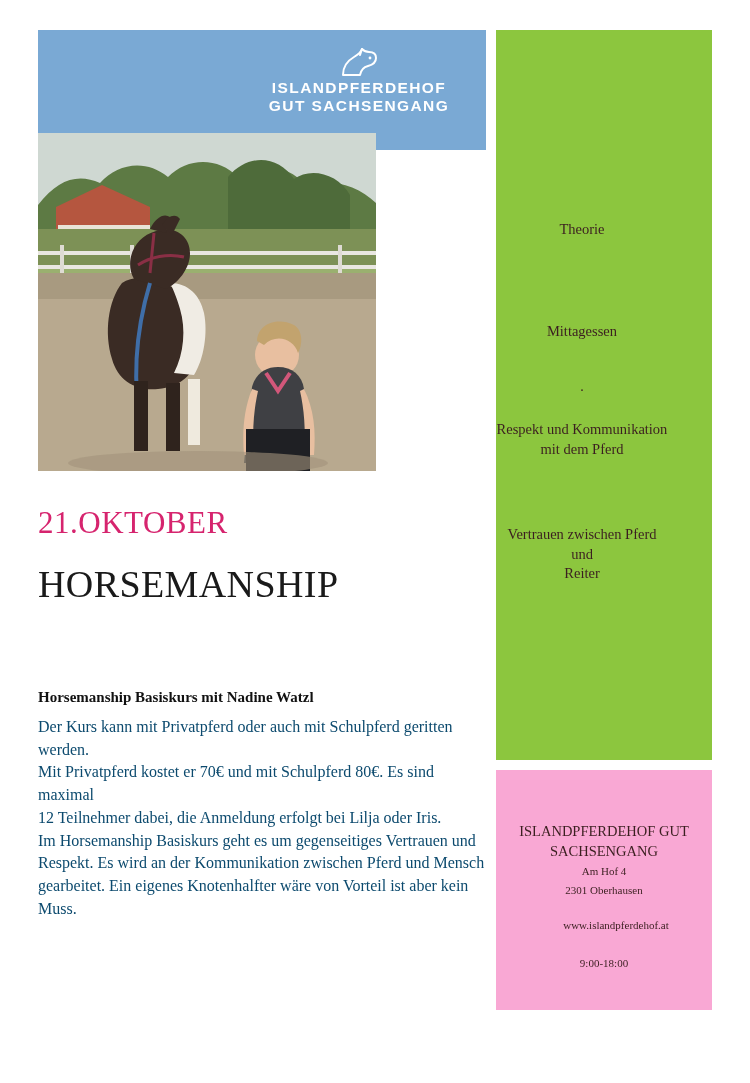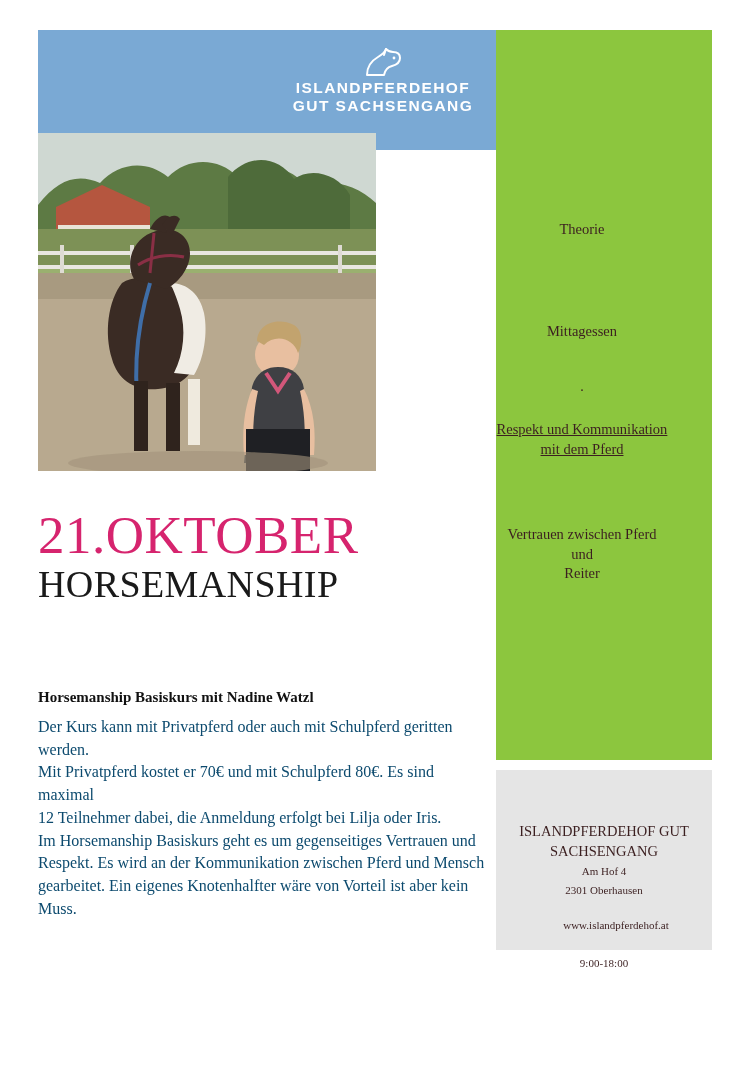--- a/index.html
+++ b/index.html
@@ -24,21 +24,20 @@
   }
 
   
   .header-band {
     position: absolute;
     left: 38px;
     top: 30px;
     width: 448px;
     height: 120px;
     background: #7aa9d4;
-    padding-left: 24px;
   }
   .logo-wrap {
     position: absolute;
     right: 12px;
     top: 10px;
     width: 230px;
     height: 82px;
     display: flex;
     flex-direction: column;
     align-items: center;
@@ -70,21 +69,21 @@
     overflow: hidden;
     background: #9ab06f;
   }
   .photo svg { display: block; }
 
   
   .headline-date {
     position: absolute;
     left: 38px;
     top: 505px;
-    font-size: 53px;
+    font-size: 31px;
     color: #d6246e;
     letter-spacing: 0.5px;
     font-family: "Liberation Serif", serif;
   }
   .headline-1 {
     position: absolute;
     left: 38px;
     top: 562px;
     font-size: 38px;
     color: #1a1a1a;
@@ -133,31 +132,31 @@
     width: 172px;
     text-align: center;
     color: #3b1f20;
     font-size: 14.5px;
     line-height: 1.35;
     white-space: pre-line;
   }
   .gi-0 { top: 190px; }
   .gi-1 { top: 292px; }
   .gi-dot { top: 348px; font-size: 14px; }
-  .gi-2 { top: 390px; text-decoration: underline; }
+  .gi-2 { top: 390px; }
   .gi-3 { top: 495px; }
 
   
   .pink-panel {
     position: absolute;
     left: 496px;
     top: 770px;
     width: 216px;
-    height: 180px;
-    background: #e5e5e5;
+    height: 240px;
+    background: #f9a8d4;
   }
   .pink-line {
     position: absolute;
     width: 216px;
     text-align: center;
     color: #3b1f20;
     font-size: 11px;
     line-height: 1.35;
     white-space: pre-line;
   }

